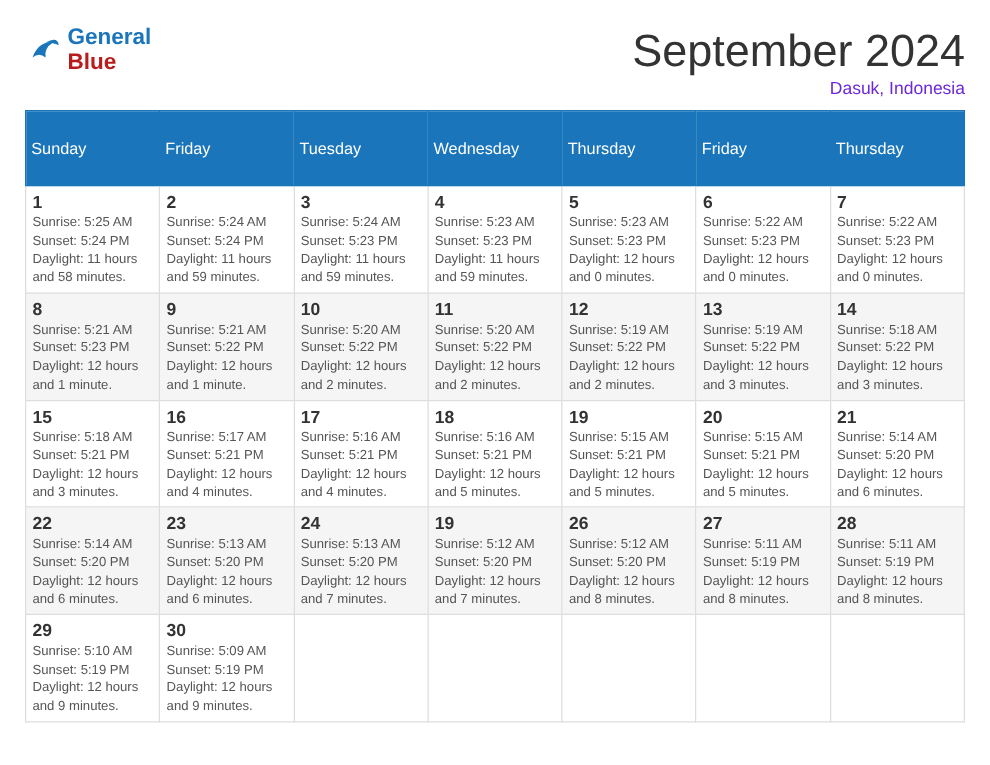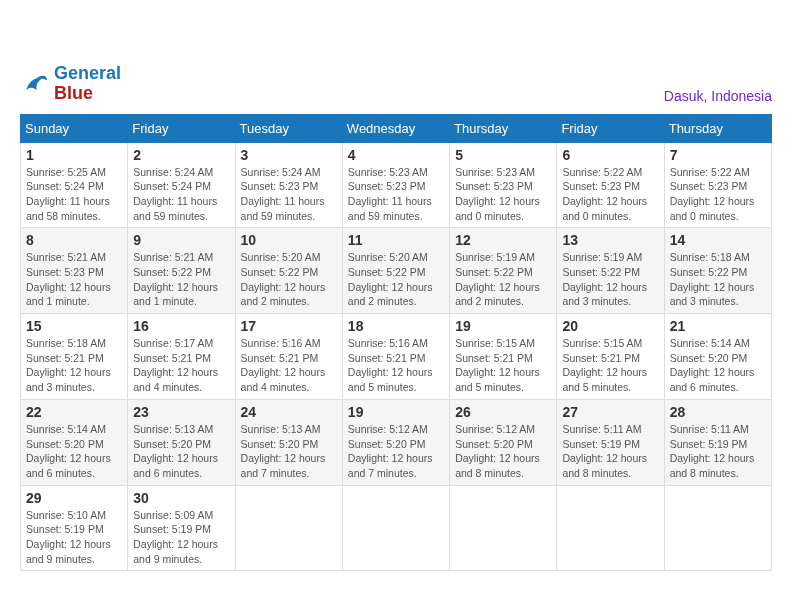--- a/index.html
+++ b/index.html
@@ -6,23 +6,22 @@
     body {
       font-family: Arial, sans-serif;
       background: #fff;
       width: 792px;
       min-height: 612px;
       padding: 20px;
     }
     .header {
       display: flex;
       justify-content: space-between;
-      align-items: flex-end;
+      align-items: flex-start;
       margin-bottom: 10px;
-      margin-top: 44px;
     }
     .logo {
       display: flex;
       align-items: center;
       gap: 4px;
     }
     .logo-text {
       font-size: 18px;
       font-weight: bold;
       color: #333;
@@ -48,21 +47,21 @@
       color: #6d28d9;
     }
     table {
       width: 100%;
       border-collapse: collapse;
       font-size: 11px;
     }
     thead th {
       background: #1a75bb;
       color: #fff;
-      padding: 6px 4px;
+      padding: 22px 4px;
       text-align: left;
       font-size: 13px;
       font-weight: normal;
       border: 1px solid #1a75bb;
     }
     tbody td {
       border: 1px solid #ddd;
       vertical-align: top;
       padding: 4px 5px;
       width: 14.28%;
@@ -95,20 +94,21 @@
   <div class="logo">
     <svg class="logo-bird" viewBox="0 0 40 40" xmlns="http://www.w3.org/2000/svg">
       <path d="M8 28 Q15 10 30 12 Q20 18 22 28 Q15 22 8 28Z" fill="#1a75bb"></path>
       <path d="M22 12 Q35 5 36 15 Q30 12 22 12Z" fill="#1a75bb"></path>
     </svg>
     <div class="logo-text">
       <span>General</span><br><span style="color:#b91c1c">Blue</span>
     </div>
   </div>
   <div class="title-block">
+    <div class="month-title">September 2024</div>
     <div class="location">Dasuk, Indonesia</div>
   </div>
 </div>
 
 <table>
   <thead>
     <tr>
       <th>Sunday</th>
       <th>Friday</th>
       <th>Tuesday</th>

